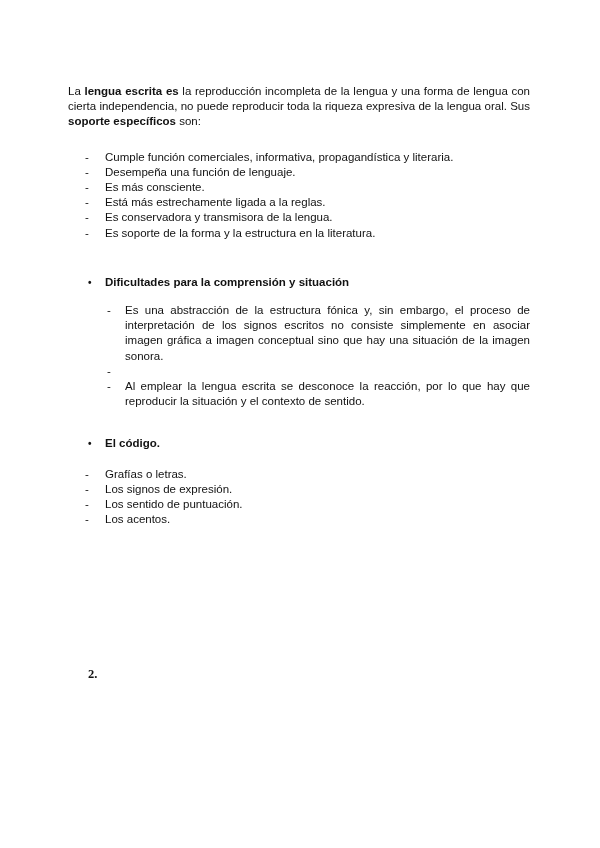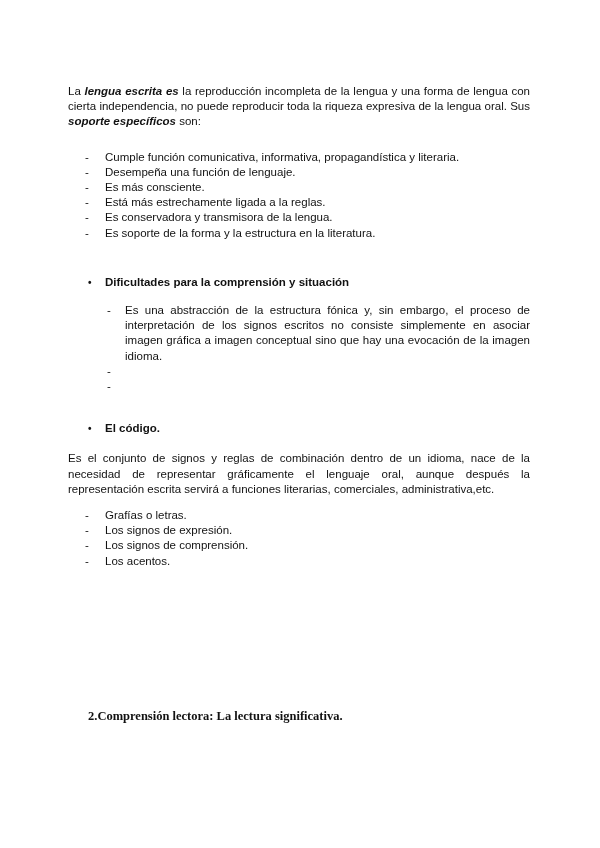--- a/index.html
+++ b/index.html
@@ -10,21 +10,21 @@
     height: 848px;
     background: #ffffff;
     color: #121212;
     font-family: "Liberation Sans", sans-serif;
     font-size: 11.5px;
     line-height: 15.2px;
     padding: 84px 70px 0 68px;
     overflow: hidden;
   }
   .para { text-align: justify; }
-  .b { font-weight: bold; font-style: italic; }
+  .b { font-weight: bold; }
 
   
   .row { display: flex; align-items: flex-start; }
   .row .txt { flex: 1 1 auto; }
   .jus .txt { text-align: justify; }
 
   
   .m1 { flex: 0 0 37px; padding-left: 17px; }
   
   .mb { flex: 0 0 37px; padding-left: 20px; font-size: 10px; line-height: 15.2px; }
@@ -52,21 +52,21 @@
 </head>
 <body>
 
 <div class="page">
 
   <p class="para"><span>La </span><span class="b">lengua escrita es</span><span> la reproducción incompleta de la lengua y una forma de lengua con cierta independencia, no puede reproducir toda la riqueza expresiva de la lengua oral. Sus </span><span class="b">soporte específicos</span><span> son:</span></p>
 
   <div class="traits-list">
     <div class="row">
         <span class="m1">-</span>
-        <span class="txt">Cumple función comunicativa, informativa, propagandística y literaria.</span>
+        <span class="txt">Cumple función comerciales, informativa, propagandística y literaria.</span>
       </div>
     <div class="row">
         <span class="m1">-</span>
         <span class="txt">Desempeña una función de lenguaje.</span>
       </div>
     <div class="row">
         <span class="m1">-</span>
         <span class="txt">Es más consciente.</span>
       </div>
     <div class="row">
@@ -84,57 +84,56 @@
   </div>
 
   <div class="row h-diff">
       <span class="mb">•</span>
       <span class="txt">Dificultades para la comprensión y situación</span>
     </div>
 
   <div class="diff-list">
     <div class="row jus">
         <span class="m2">-</span>
-        <span class="txt">Es una abstracción de la estructura fónica y, sin embargo, el proceso de interpretación de los signos escritos no consiste simplemente en asociar imagen gráfica a imagen conceptual sino que hay una evocación de la imagen idioma.</span>
+        <span class="txt">Es una abstracción de la estructura fónica y, sin embargo, el proceso de interpretación de los signos escritos no consiste simplemente en asociar imagen gráfica a imagen conceptual sino que hay una situación de la imagen sonora.</span>
       </div>
     <div class="row jus">
         <span class="m2">-</span>
       </div>
     <div class="row jus">
         <span class="m2">-</span>
+        <span class="txt">Al emplear la lengua escrita se desconoce la reacción, por lo que hay que reproducir la situación y el contexto de sentido.</span>
       </div>
   </div>
 
   <div class="row h-code">
       <span class="mb">•</span>
       <span class="txt">El código.</span>
     </div>
 
   <div class="p-code">
-    <p class="para">Es el conjunto de signos y reglas de combinación dentro de un idioma, nace de la necesidad de representar gráficamente el lenguaje oral, aunque después la representación escrita servirá a funciones literarias, comerciales, administrativa,etc.</p>
   </div>
 
 
   <div class="elems-list">
     <div class="row">
         <span class="m1">-</span>
         <span class="txt">Grafías o letras.</span>
       </div>
     <div class="row">
         <span class="m1">-</span>
         <span class="txt">Los signos de expresión.</span>
       </div>
     <div class="row">
         <span class="m1">-</span>
-        <span class="txt">Los signos de comprensión.</span>
+        <span class="txt">Los sentido de puntuación.</span>
       </div>
     <div class="row">
         <span class="m1">-</span>
         <span class="txt">Los acentos.</span>
       </div>
   </div>
 
   <div class="reading-heading">
       <span class="num">2.</span>
-      <span class="txt">Comprensión lectora: La lectura significativa.</span>
     </div>
 
 </div>
 
 </body></html>

